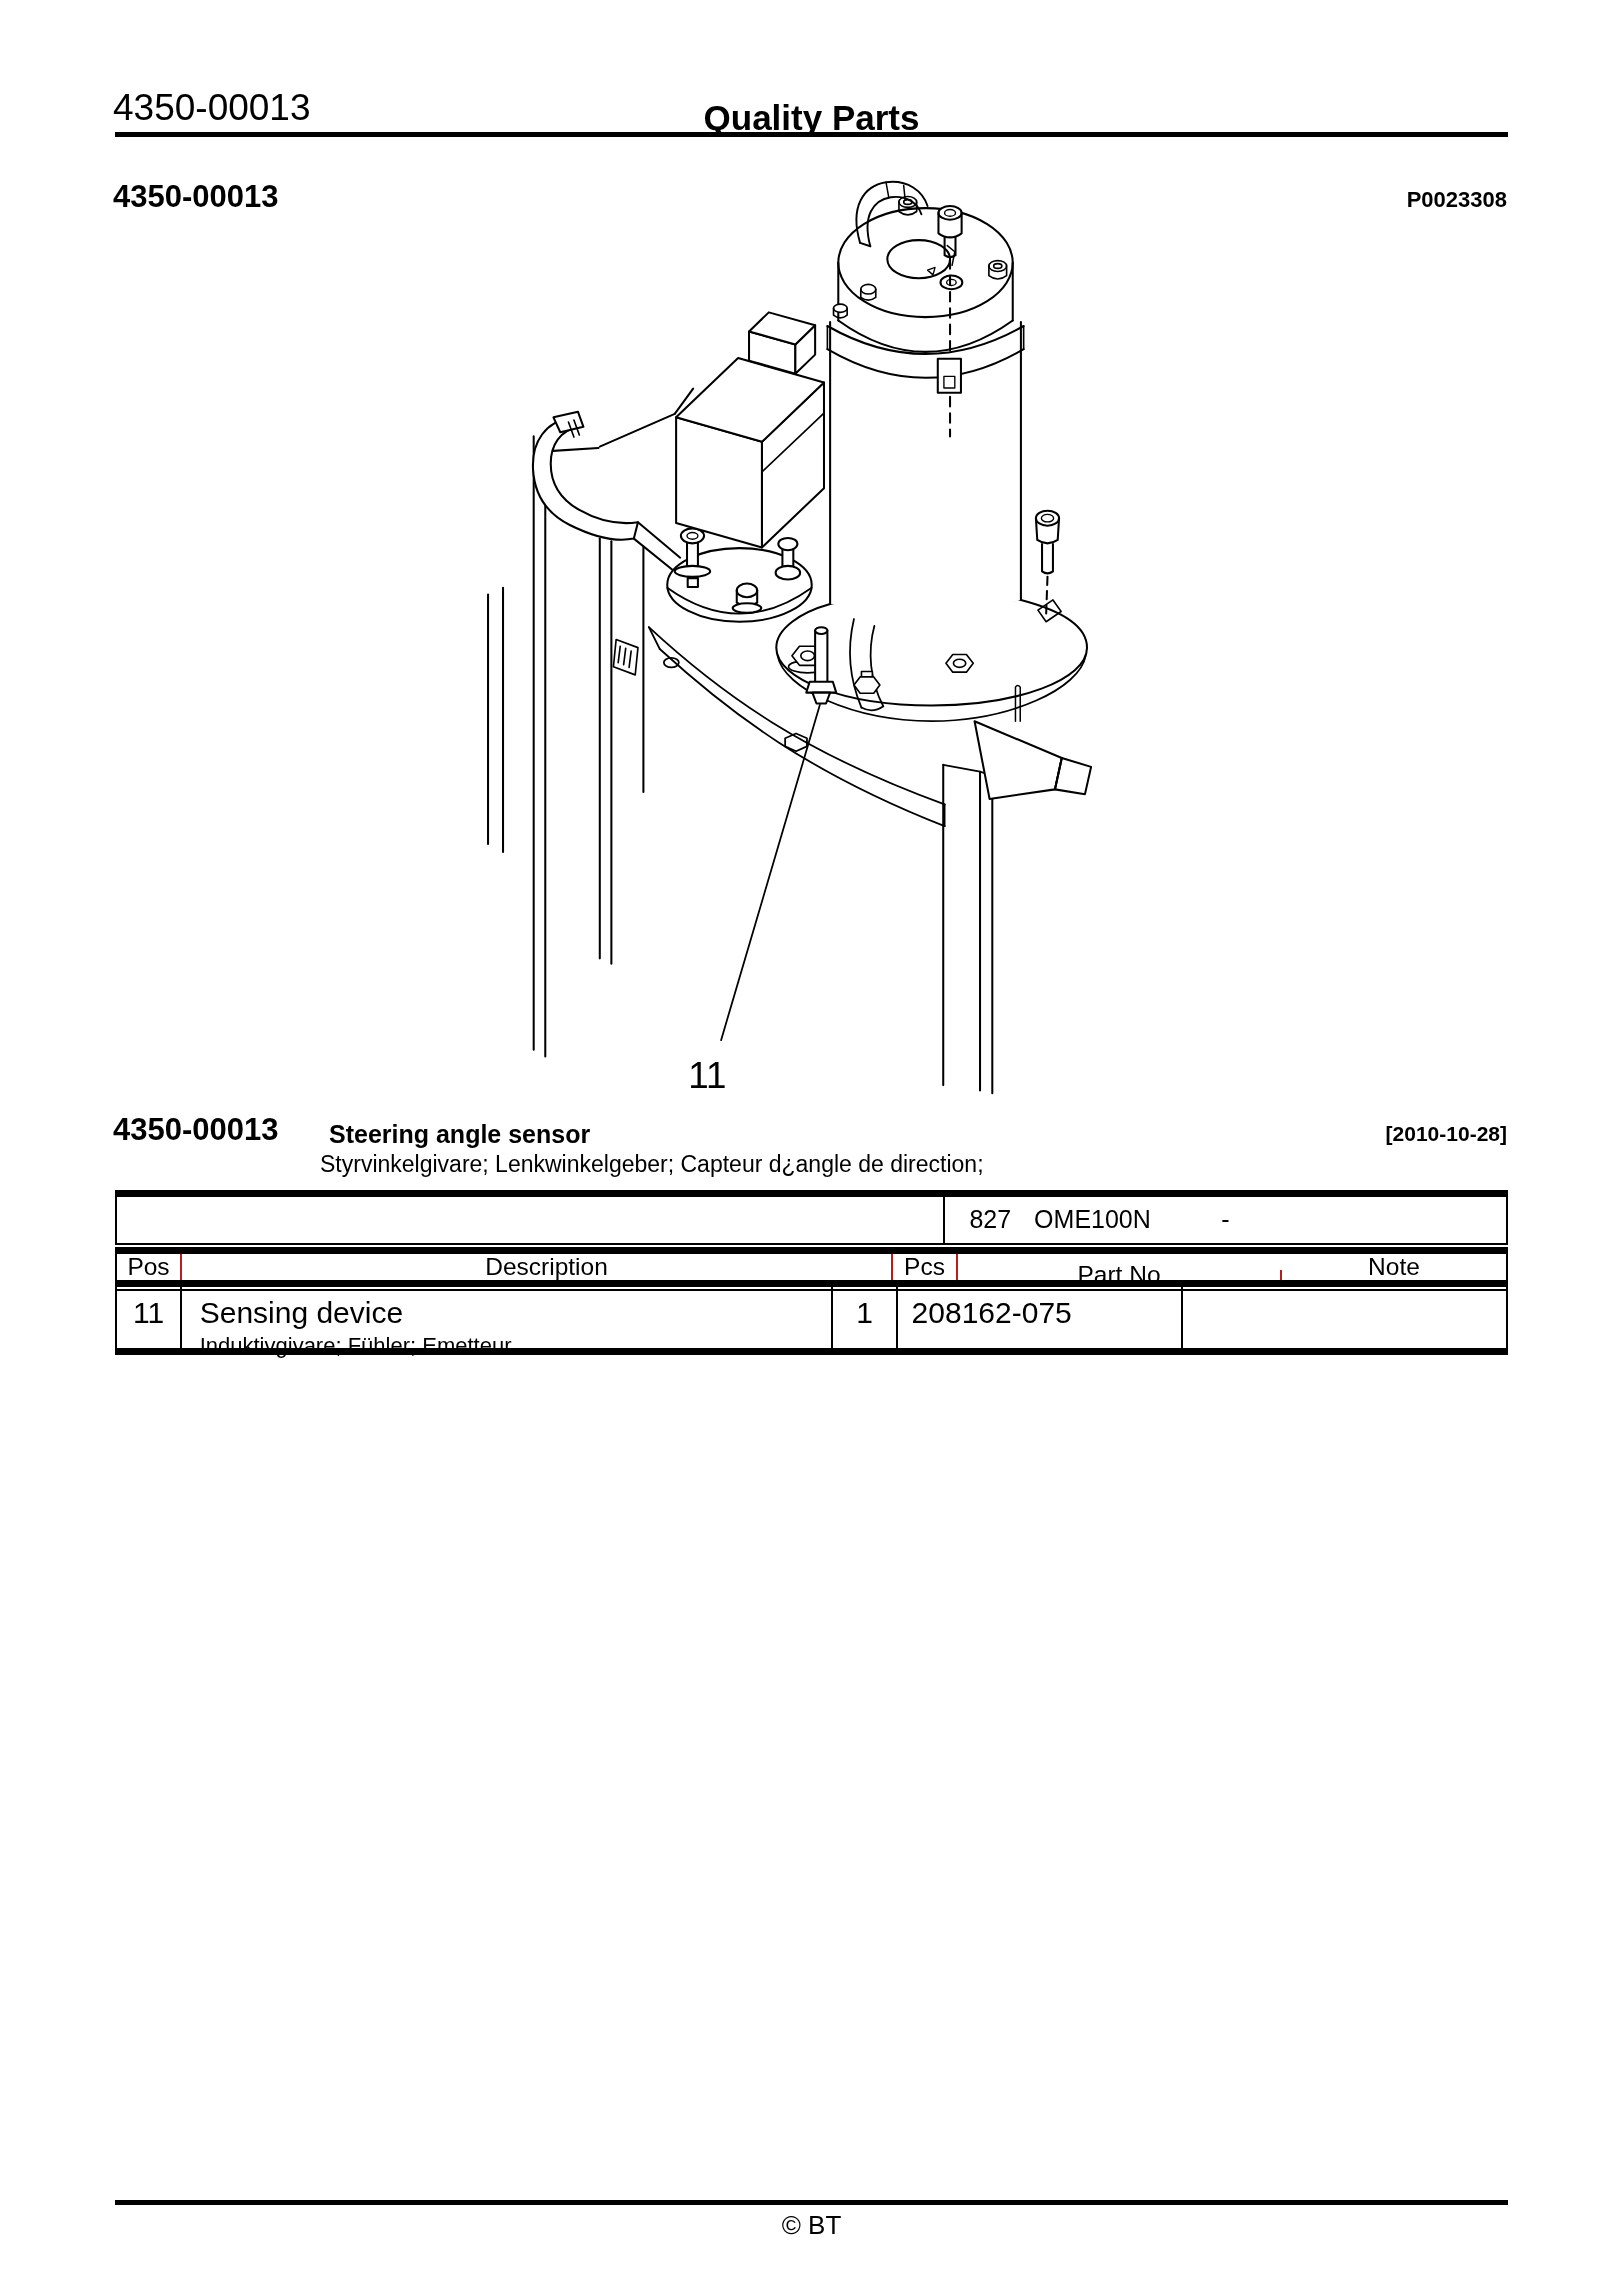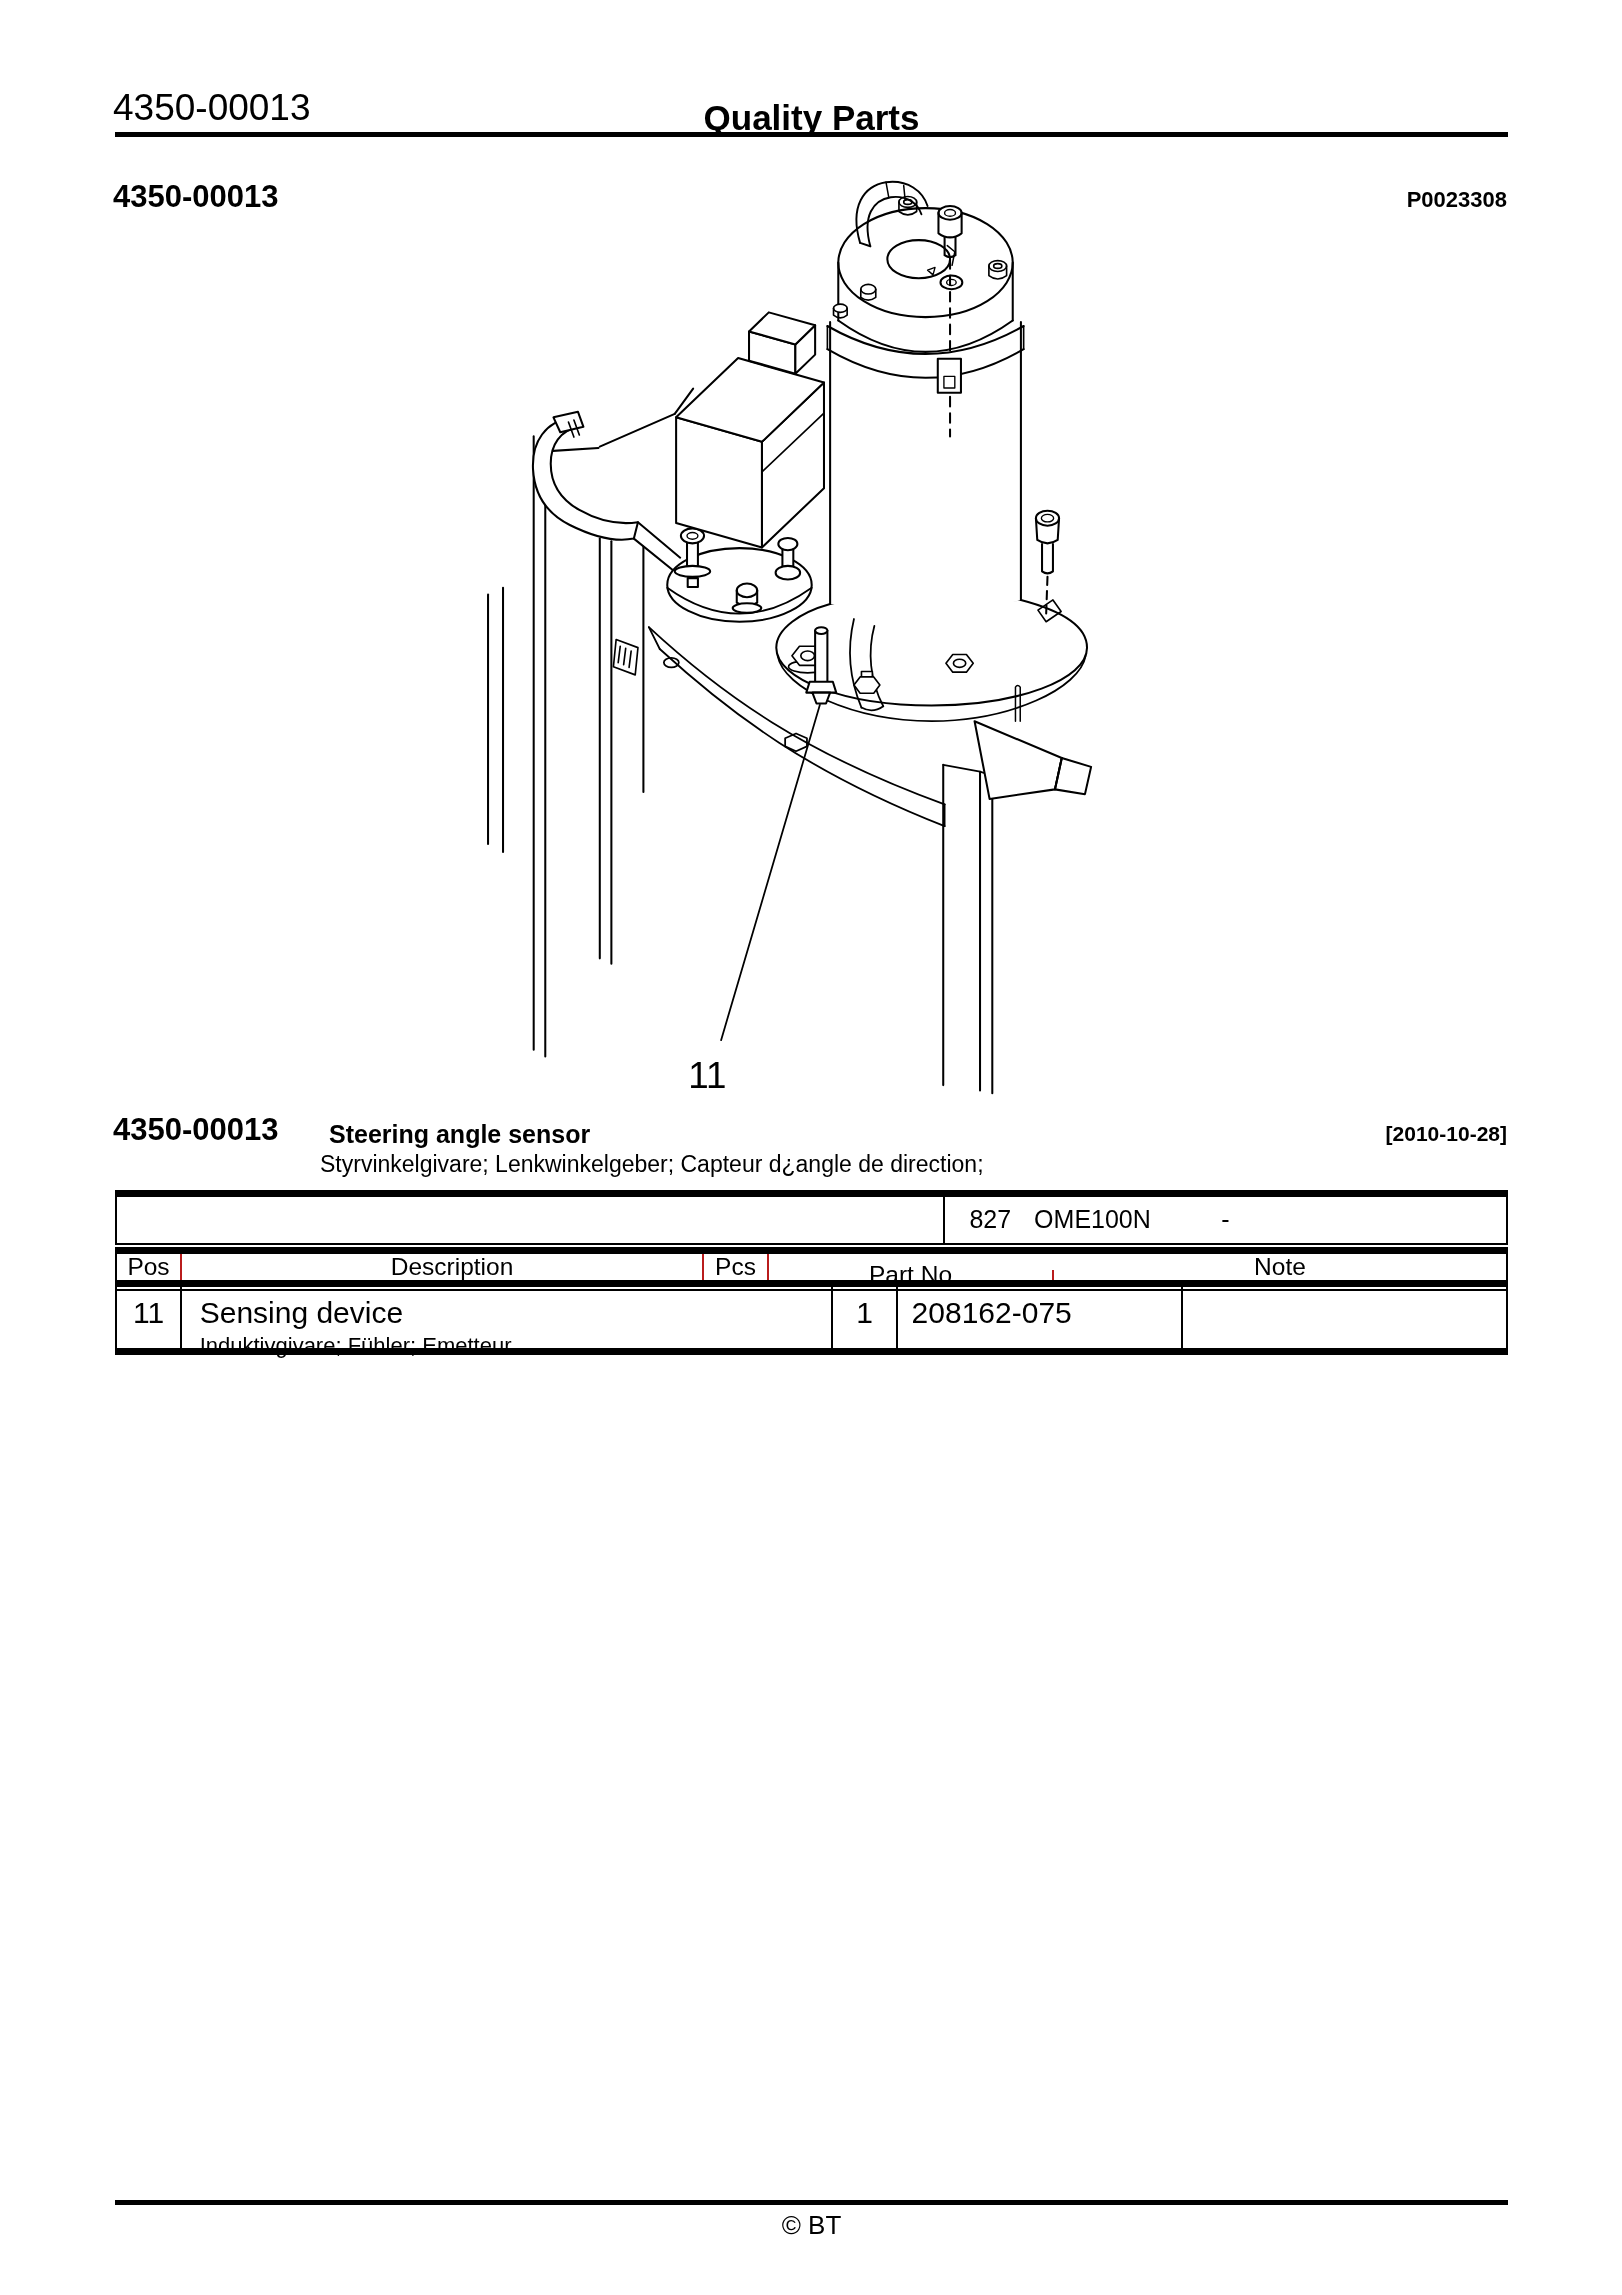--- a/index.html
+++ b/index.html
@@ -32,23 +32,23 @@
   .row1-left{width:828px;border-right:2px solid #000;}
   .row1-right{position:relative;flex:1;display:flex;align-items:center;font-size:25px;padding-left:8px;}
   .row1-code{margin-left:16.4px;}
   .row1-model{margin-left:23px;}
   .row1-dash{position:absolute;left:50%;transform:translateX(-50%);font-size:25px;}
   .gap4{height:2.7px;}
   .hrow{display:flex;height:26px;border-left:2px solid #000;border-right:2px solid #000;font-size:24.5px;}
   .hrow > div{display:flex;align-items:center;justify-content:center;border-right:2px solid #b91c1c;}
   .hrow > div:last-child{border-right:none;}
   .c-pos{width:65px;}
-  .c-desc{width:522px;padding-left:20px;}
+  .c-desc{width:711px;padding-left:20px;}
   .c-pcs{width:65px;}
-  .c-part{width:285px;margin-top:16px;}
+  .c-part{width:324px;margin-top:16px;}
   .c-note{flex:1;}
   .item{position:relative;display:flex;height:61px;border-left:2px solid #000;border-right:2px solid #000;}
   .item > div{border-right:2px solid #000;padding-top:8.9px;}
   .item > div:last-child{border-right:none;}
   .item .thinline{position:absolute;left:0;right:0;top:2px;height:2px;background:#000;padding:0;border:none;}
   .cell-pos{width:65px;text-align:center;font-size:30px;}
   .cell-desc{width:651px;padding-left:17.7px;font-size:30px;}
   .cell-desc .alt{font-size:22px;margin-top:3px;}
   .cell-pcs{width:65px;text-align:center;font-size:30px;}
   .cell-part{width:285px;padding-left:13.6px;font-size:30px;}

